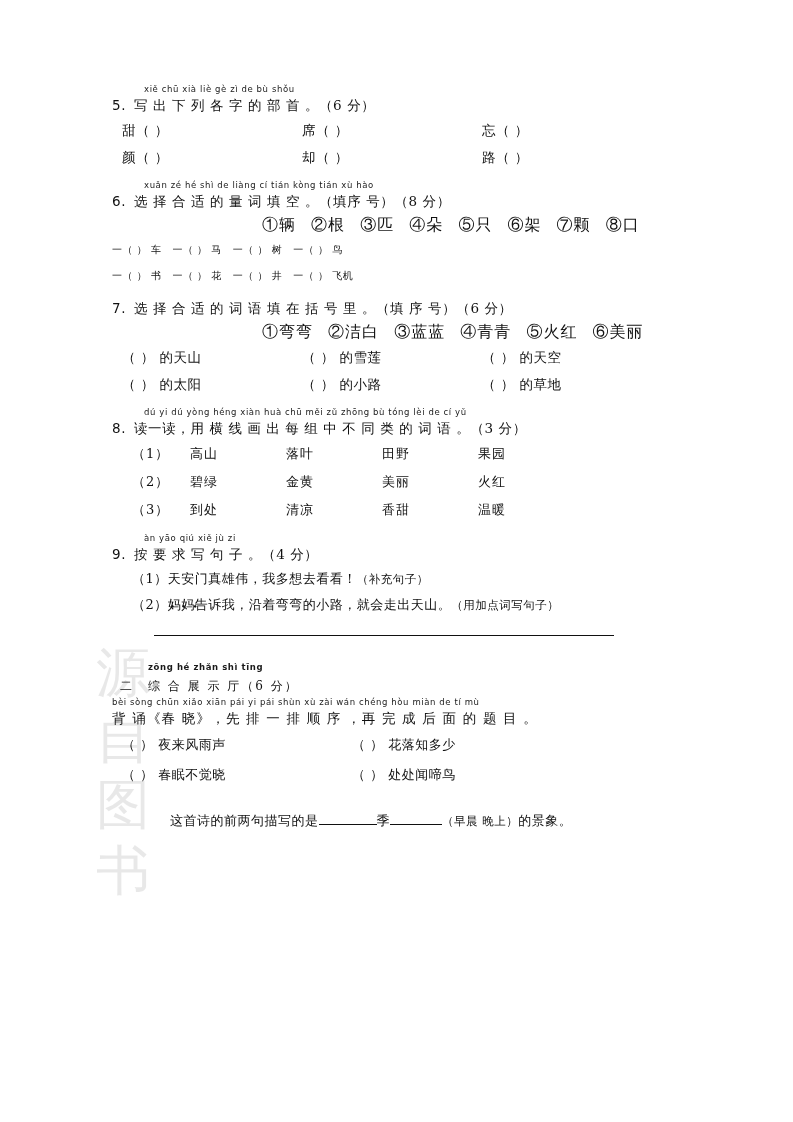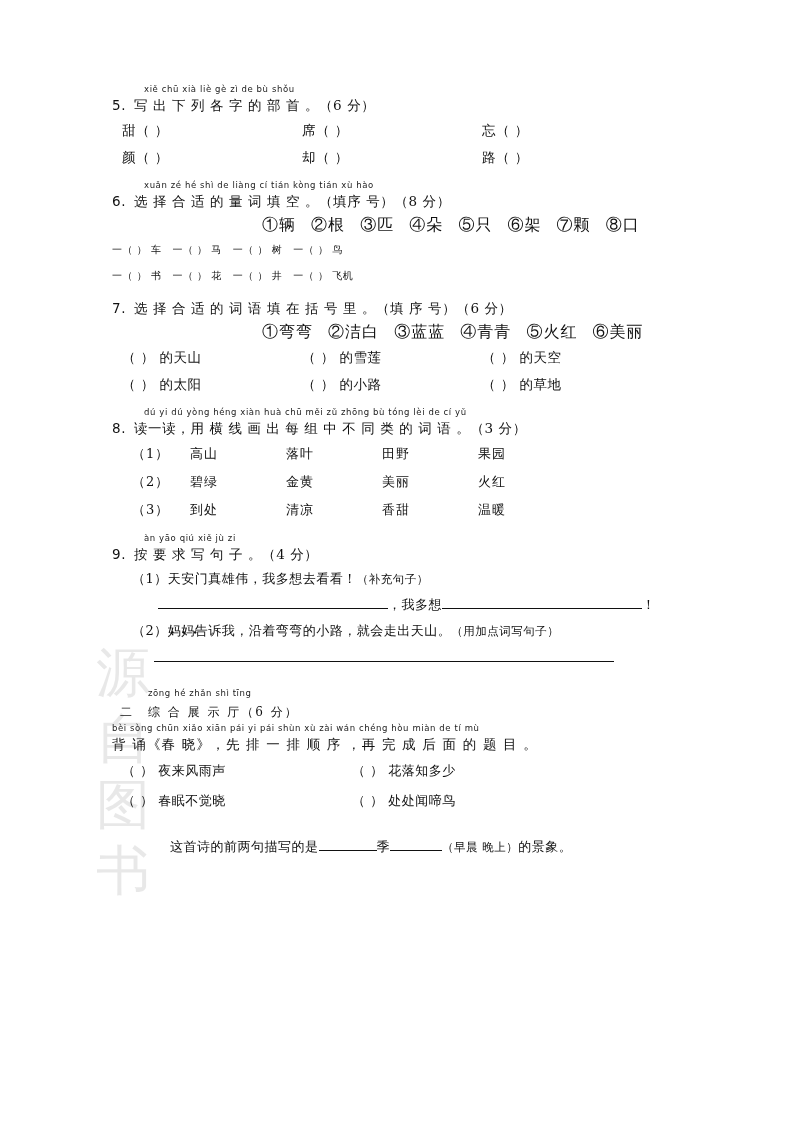--- a/index.html
+++ b/index.html
@@ -45,21 +45,21 @@
 
   .pinyin {
     font-size: 8.5px;
     letter-spacing: 0.6px;
     color: #1a1a1a;
     margin: 0 0 1px 0;
     font-family: "DejaVu Sans", sans-serif;
     white-space: nowrap;
   }
   .pinyin.ind1 { padding-left: 32px; }
-  .pinyin.ind2 { padding-left: 36px; }
+  .pinyin.ind2 { padding-left: 36px; font-weight: bold; }
 
   .qline {
     font-size: 13.5px;
     line-height: 20px;
     margin: 0 0 2px 0;
     letter-spacing: 0.6px;
     white-space: nowrap;
   }
   .qnum { display: inline-block; width: 22px; }
 
@@ -281,23 +281,20 @@
 
     <div class="block q9">
       <div class="pinyin ind1">àn yāo qiú xiě jù zi</div>
       <div class="qline">
         <span class="qnum">9.</span><span class="hanzi">按 要 求 写 句 子 。（4 分）</span>
       </div>
 
       <div class="sub hanzi">
         <span>（1）</span><span>天安门真雄伟，我多想去看看！</span><span class="small">（补充句子）</span>
       </div>
-      <div class="sub hanzi" style="padding-left:46px;">
-        <span class="answerline" style="width:230px;"></span><span>，我多想</span><span class="answerline" style="width:200px;"></span><span>！</span>
-      </div>
 
       <div class="sub hanzi">
         <span>（2）</span><span class="dotted">妈妈告诉我，沿着弯弯的小路，就会走出天山。</span><span class="small">（用加点词写句子）</span>
       </div>
       <div class="line-long"></div>
     </div>
 
     <div class="block" style="margin-top:26px;">
       <div class="pinyin ind2">zōng hé zhǎn shì tīng</div>
       <div class="sec2title hanzi">

